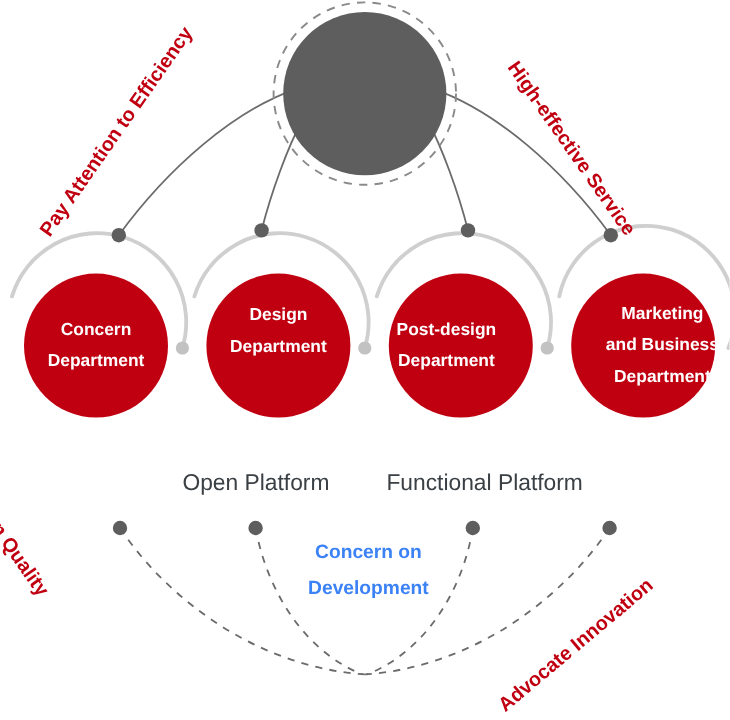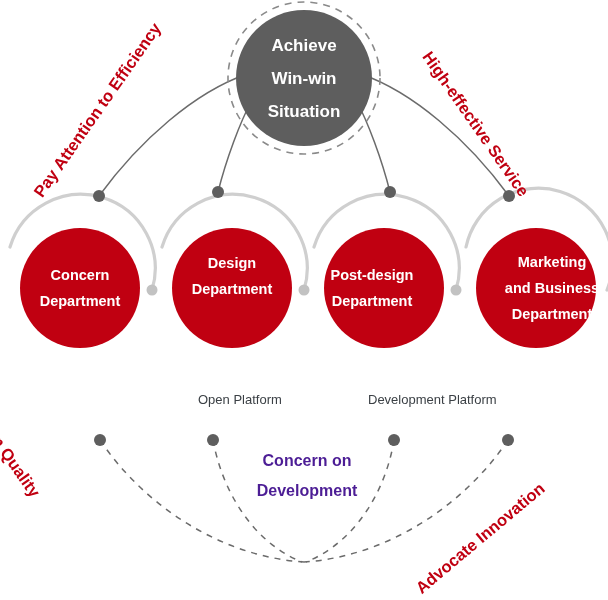--- a/index.html
+++ b/index.html
@@ -51,27 +51,26 @@
     position: absolute;
     color: #c00011;
     font-weight: bold;
     font-size: 16.5px;
     white-space: nowrap;
     transform-origin: 0 0;
   }
   .flat-label {
     position: absolute;
     color: #3b4045;
-    font-size: 13px;
+    font-size: 19px;
     white-space: nowrap;
-    margin-left: 46px;
   }
   .red-center-label {
     position: absolute;
-    color: #4c1d95;
+    color: #3b82f6;
     font-weight: bold;
     font-size: 16px;
     line-height: 30px;
     text-align: center;
     white-space: pre-line;
   }
 </style>
 </head>
 <body>
 
@@ -98,23 +97,20 @@
       <circle cx="218" cy="192" r="6"></circle>
       <circle cx="390" cy="192" r="6"></circle>
       <circle cx="509" cy="196" r="6"></circle>
     </g>
   </svg>
 
   <svg class="layer" viewBox="0 0 608 600">
     <circle cx="304" cy="78" r="76" fill="none" stroke="#8a8a8a" stroke-width="1.6" stroke-dasharray="7 6"></circle>
     <circle cx="304" cy="78" r="68" fill="#5e5e5e"></circle>
   </svg>
-  <div class="center-label" style="left:204px; top:29px; width:200px;">Achieve
-Win-win
-Situation</div>
 
   <svg class="layer" viewBox="0 0 608 600">
     <circle cx="80" cy="288" r="60" fill="#c00011"></circle>
     <circle cx="232" cy="288" r="60" fill="#c00011"></circle>
     <circle cx="384" cy="288" r="60" fill="#c00011"></circle>
     <circle cx="536" cy="288" r="60" fill="#c00011"></circle>
     <g fill="#c2c2c2">
       <circle cx="152" cy="290" r="5.5"></circle>
       <circle cx="304" cy="290" r="5.5"></circle>
       <circle cx="456" cy="290" r="5.5"></circle>
@@ -125,21 +121,21 @@
 Department</div>
   <div class="node-label" style="left:162px; top:250px; width:140px;">Design
 Department</div>
   <div class="node-label" style="left:302px; top:262px; width:140px;">Post-design
 Department</div>
   <div class="node-label" style="left:482px; top:249px; width:140px;">Marketing
 and Business
 Department</div>
 
   <div class="flat-label" style="left:152px; top:392px;">Open Platform</div>
-  <div class="flat-label" style="left:322px; top:392px;">Development Platform</div>
+  <div class="flat-label" style="left:322px; top:392px;">Functional Platform</div>
 
   <svg class="layer" viewBox="0 0 608 600">
     <g fill="none" stroke="#6b6b6b" stroke-width="1.5" stroke-dasharray="6 6">
       <path d="M 100 440 C 140 500 215 556 304 562"></path>
       <path d="M 213 440 C 222 490 252 542 302 562"></path>
       <path d="M 394 440 C 386 490 356 542 306 562"></path>
       <path d="M 508 440 C 468 500 393 556 304 562"></path>
     </g>
     <g fill="#5e5e5e">
       <circle cx="100" cy="440" r="6"></circle>

